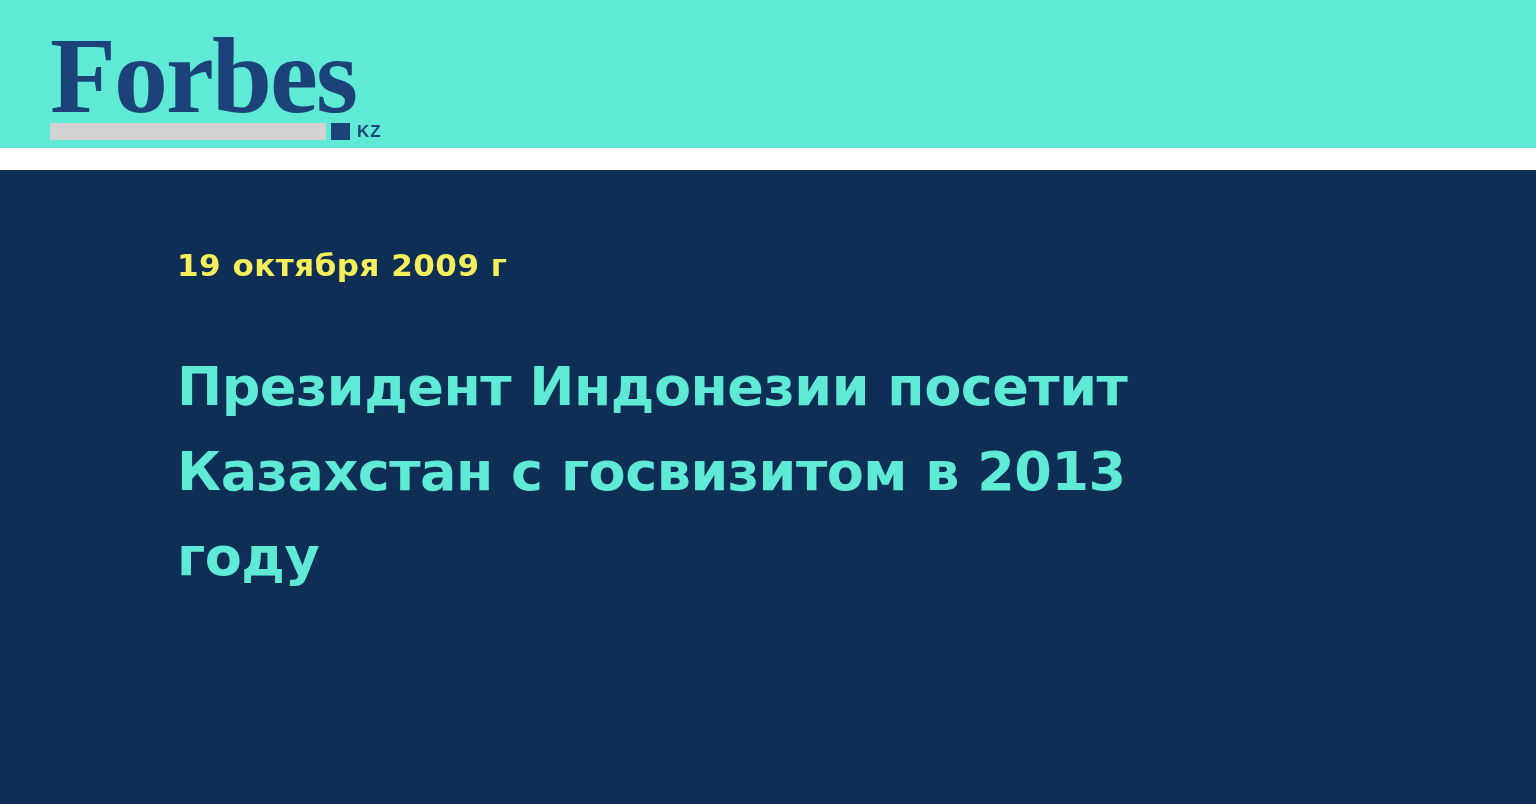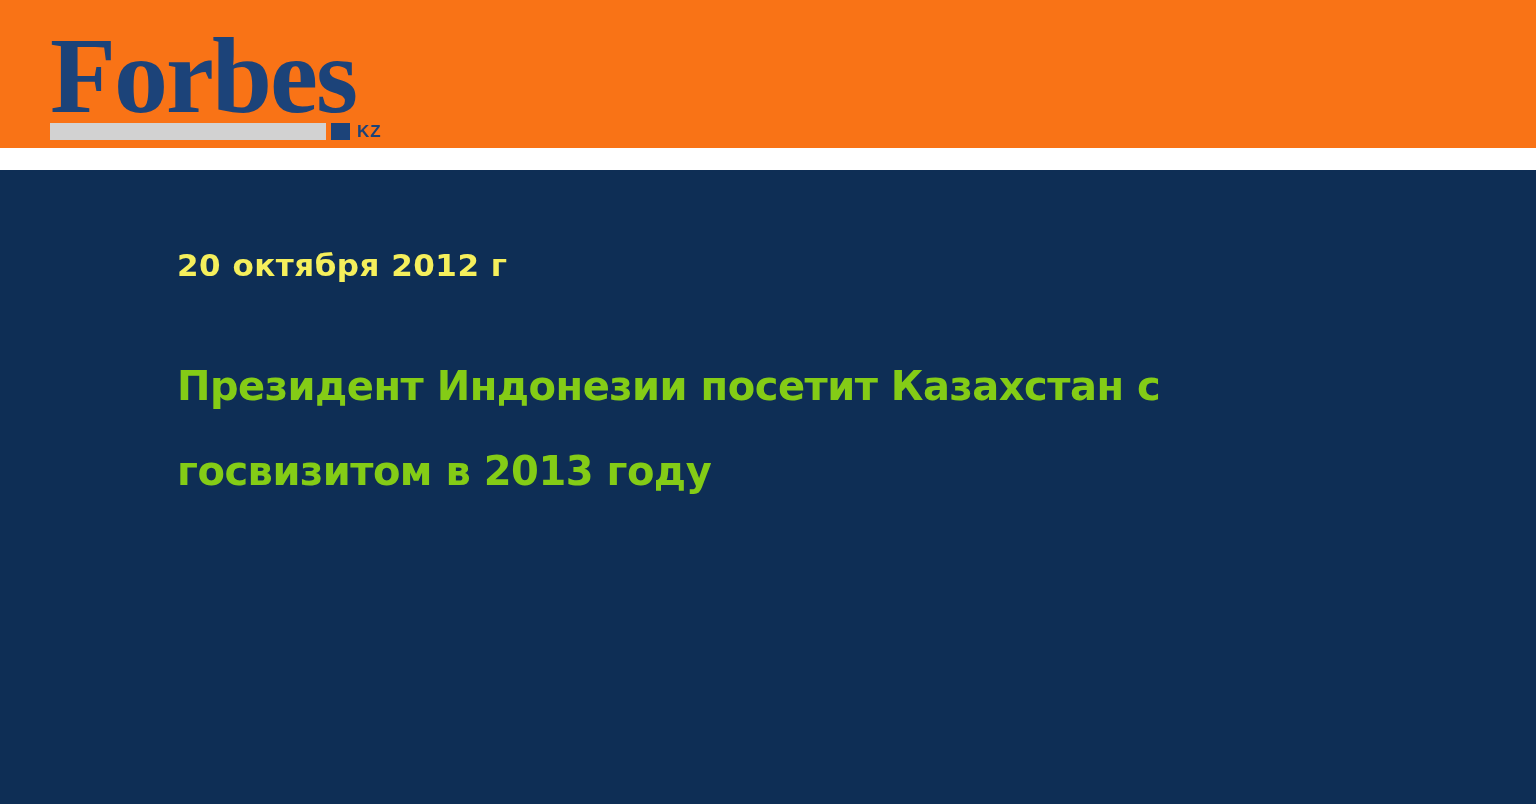--- a/index.html
+++ b/index.html
@@ -23,21 +23,21 @@
     background: #ffffff;
   }
 
   
   .masthead {
     position: absolute;
     left: 0;
     top: 0;
     width: 1536px;
     height: 148px;
-    background: #f97316;
+    background: #5eead4;
   }
 
   .logo {
     position: absolute;
     left: 50px;
     top: 22px;
     width: 360px;
     height: 125px;
   }
 
@@ -114,43 +114,43 @@
     white-space: nowrap;
   }
 
   .article-title {
     position: absolute;
     left: 0;
     top: 174px;
     width: 1070px;
     font-family: "DejaVu Sans", sans-serif;
     font-weight: 700;
-    font-size: 40px;
+    font-size: 54px;
     line-height: 85px;
     letter-spacing: -0.5px;
-    color: #84cc16;
+    color: #5eead4;
   }
 </style>
 </head>
 <body>
 
 <div class="page">
 
   <header class="masthead">
     <a class="logo" href="#">
       <span class="logo-wordmark">Forbes</span>
       <span class="logo-rule"></span>
       <span class="logo-square"></span>
       <span class="logo-kz">KZ</span>
     </a>
   </header>
 
   <section class="hero">
     <div class="hero-inner">
 
-      <div class="article-date">20 октября 2012 г</div>
+      <div class="article-date">19 октября 2009 г</div>
 
       <h1 class="article-title">Президент Индонезии посетит Казахстан с госвизитом в 2013 году</h1>
 
     </div>
   </section>
 
 </div>
 
 </body></html>

